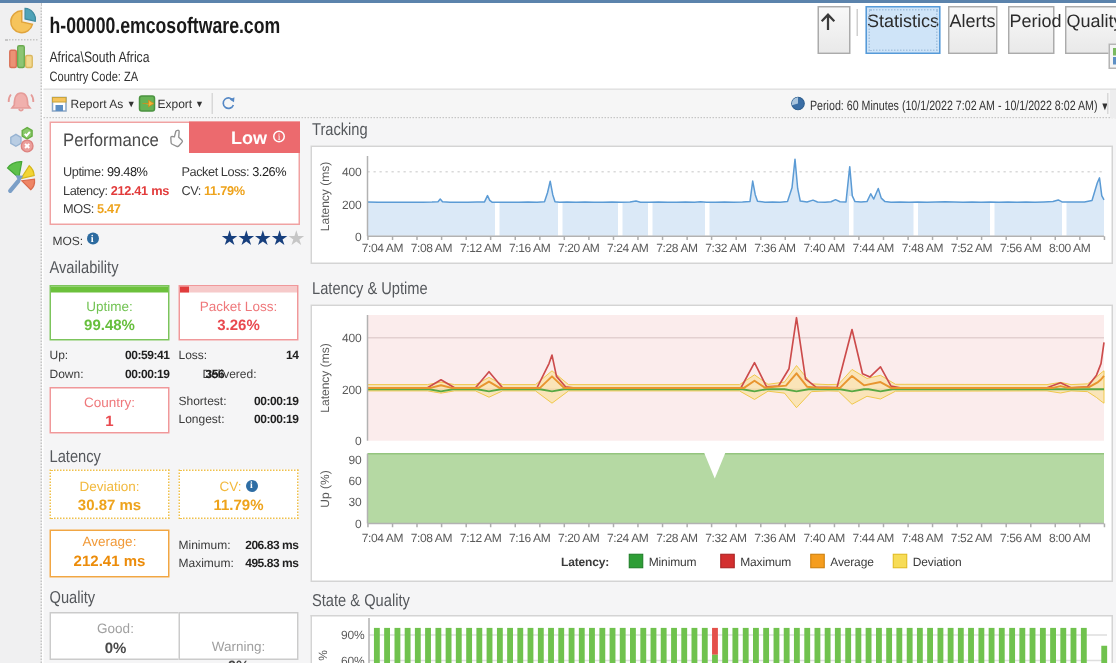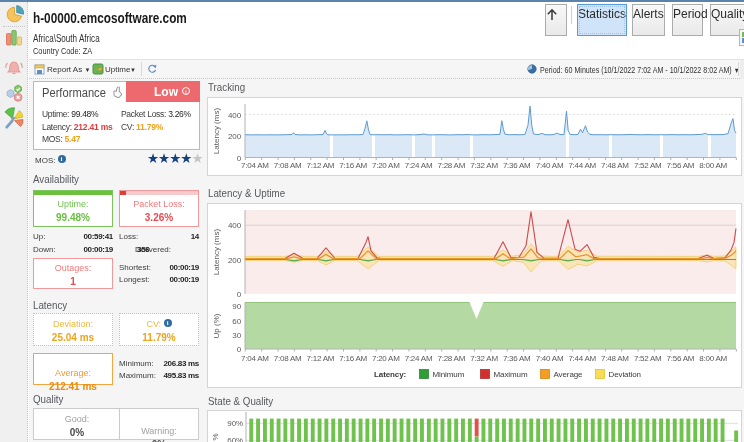--- a/index.html
+++ b/index.html
@@ -66,21 +66,21 @@
  <rect x="1" y="2" width="9" height="9" fill="#fff" stroke="#8aa6c5" stroke-width="1"></rect>
  <rect x="1" y="2" width="9" height="3" fill="#f6c45c" stroke="#caa53c" stroke-width="0.7"></rect>
  <rect x="3" y="7" width="5" height="4" fill="#5d8fc4"></rect>
 </svg>
 <div class="abs" style="left:47px;top:65px;font-size:8px;color:#333">Report As</div>
 <div class="abs" style="left:84.5px;top:67px;font-size:6px;color:#333">▼</div>
 <svg class="abs" style="left:92px;top:63px" width="12" height="12" viewBox="0 0 12 12">
  <rect x="1" y="1" width="10" height="10" rx="1.5" fill="#67b355" stroke="#4b9340" stroke-width="1"></rect>
  <path d="M3 6 h4 v-2.2 L10.6 6 7 8.2 V6.7" fill="#f2b238" stroke="#c88d20" stroke-width="0.6"></path>
 </svg>
-<div class="abs" style="left:105px;top:65px;font-size:8px;color:#333">Uptime</div>
+<div class="abs" style="left:105px;top:65px;font-size:8px;color:#333">Export</div>
 <div class="abs" style="left:130px;top:67px;font-size:6px;color:#333">▼</div>
 <div class="abs" style="left:141px;top:62px;width:1px;height:14px;background:#d8d8d8"></div>
 <svg class="abs" style="left:147px;top:64px" width="10" height="10" viewBox="0 0 10 10">
  <path d="M8.4 3.1 A3.5 3.5 0 1 0 8.6 6" fill="none" stroke="#5588c5" stroke-width="1.1"></path>
  <path d="M9.3 0.8 L9.0 4.1 L6.1 2.4 Z" fill="#5588c5"></path>
 </svg>
 <svg class="abs" style="left:527px;top:63.5px" width="10" height="10" viewBox="0 0 11 11">
  <circle cx="5.5" cy="5.5" r="4.6" fill="#3a6ea5" stroke="#2e5f8f" stroke-width="0.8"></circle>
  <path d="M5.5 5.5 L5.5 1 A4.6 4.6 0 0 0 1.1 6.7 Z" fill="#a8c4dd"></path>
 </svg>
@@ -121,38 +121,38 @@
   </div>
 <div class="srow2" style="left:33px;top:232px">Up:</div>
 <div class="srow2" style="left:33px;top:232px;width:80px;text-align:right"><b>00:59:41</b></div>
 <div class="srow2" style="left:33px;top:244.5px">Down:</div>
 <div class="srow2" style="left:33px;top:244.5px;width:80px;text-align:right"><b>00:00:19</b></div>
 <div class="srow2" style="left:119px;top:232px">Loss:</div>
 <div class="srow2" style="left:119px;top:232px;width:80px;text-align:right"><b>14</b></div>
 <div class="srow2" style="left:135px;top:244.5px">Delivered:</div>
 <div class="srow2" style="left:137px;top:244.5px;width:80px;"><b>356</b></div>
 <div class="box" style="left:33px;top:258px;width:80px;height:31px;border-color:#f0989a">
- <div class="t" style="color:#ef787b;margin-top:4px">Outages:</div>
+ <div class="t" style="color:#ef787b;margin-top:4px">Country:</div>
     <div class="v" style="color:#e9494f">1</div>
   </div>
 <div class="srow2" style="left:119px;top:262.5px">Shortest:</div>
 <div class="srow2" style="left:119px;top:262.5px;width:80px;text-align:right"><b>00:00:19</b></div>
 <div class="srow2" style="left:119px;top:275px">Longest:</div>
 <div class="srow2" style="left:119px;top:275px;width:80px;text-align:right"><b>00:00:19</b></div>
 <div class="hd abs" style="left:33px;top:298.5px">Latency</div>
 <div class="box" style="left:33px;top:313px;width:80px;height:33px;border:1px dotted #efc04a">
  <div class="t" style="color:#f2b93d;margin-top:5px">Deviation:</div>
-    <div class="v" style="color:#eea31c">25.04 ms</div>
+    <div class="v" style="color:#eea31c">30.87 ms</div>
   </div>
 <div class="box" style="left:119px;top:313px;width:80px;height:33px;border:1px dotted #efc04a">
  <div class="t" style="color:#f2b93d;margin-top:5px">CV: <span style="display:inline-block;width:8px;height:8px;background:#2e6da4;border-radius:50%;color:#fff;font-size:6.5px;line-height:8px;font-weight:bold;vertical-align:2px;font-family:'Liberation Serif',serif">i</span></div>
     <div class="v" style="color:#eea31c">11.79%</div>
   </div>
 <div class="box" style="left:33px;top:353px;width:80px;height:32px;border-color:#f1a643">
- <div class="t" style="color:#f19a39;margin-top:14px">Average:</div>
+ <div class="t" style="color:#f19a39;margin-top:2px">Average:</div>
     <div class="v" style="color:#ec8c0a">212.41 ms</div>
   </div>
 <div class="srow2" style="left:119px;top:358.5px">Minimum:</div>
 <div class="srow2" style="left:119px;top:358.5px;width:80px;text-align:right"><b>206.83 ms</b></div>
 <div class="srow2" style="left:119px;top:371px">Maximum:</div>
 <div class="srow2" style="left:119px;top:371px;width:80px;text-align:right"><b>495.83 ms</b></div>
 <div class="hd abs" style="left:33px;top:392.5px">Quality</div>
 <div class="box" style="left:33px;top:408px;width:88px;height:32px">
  <div class="t" style="color:#a0a0a0;margin-top:5px">Good:</div>
     <div class="v" style="color:#4a4a4a">0%</div>

